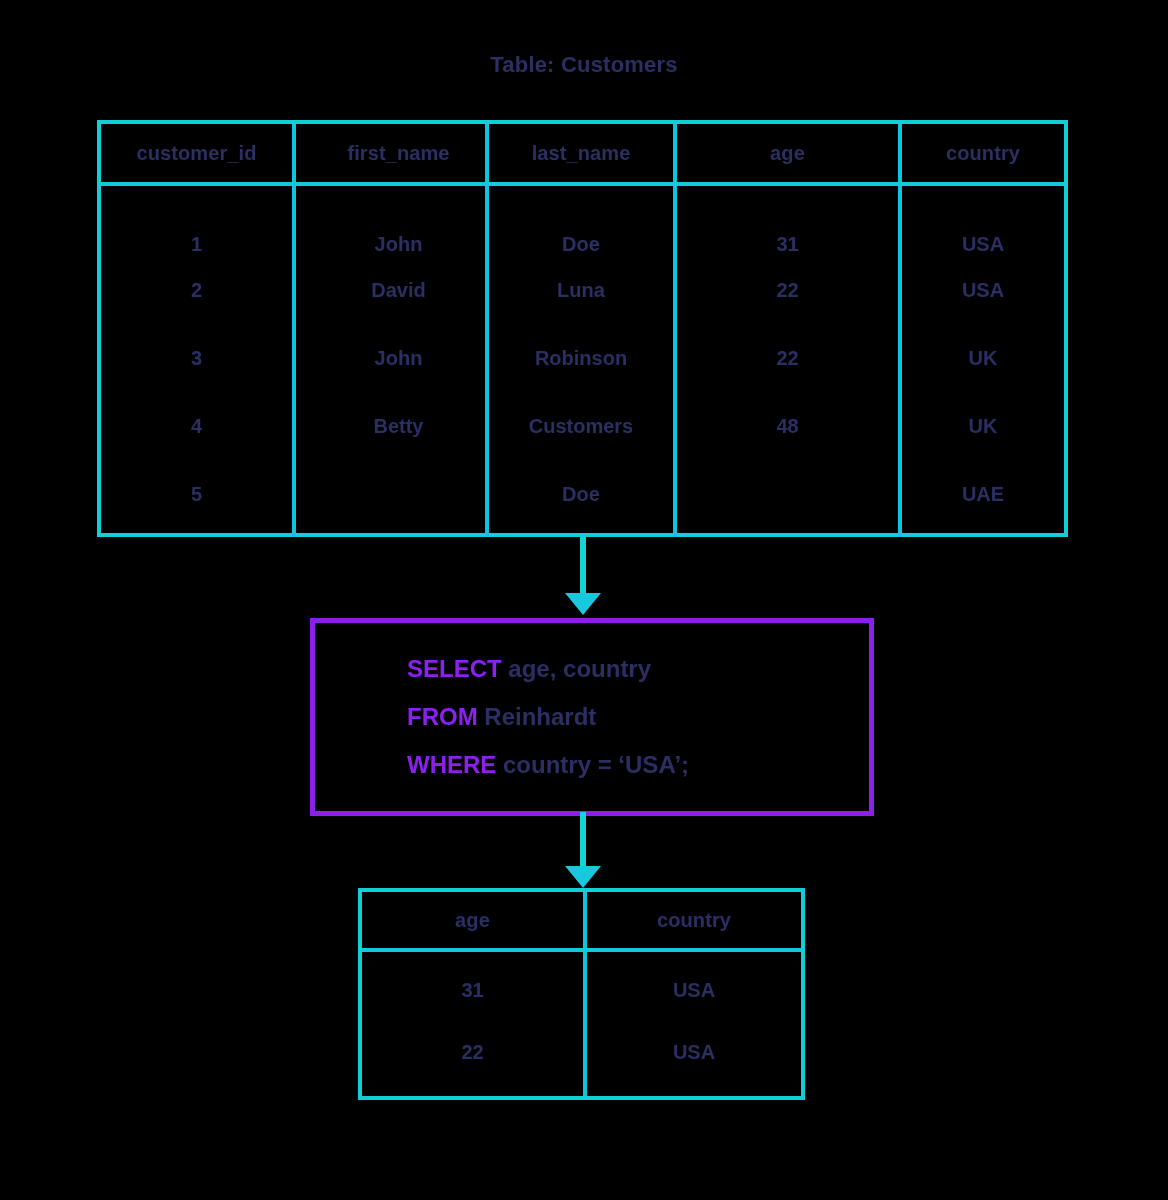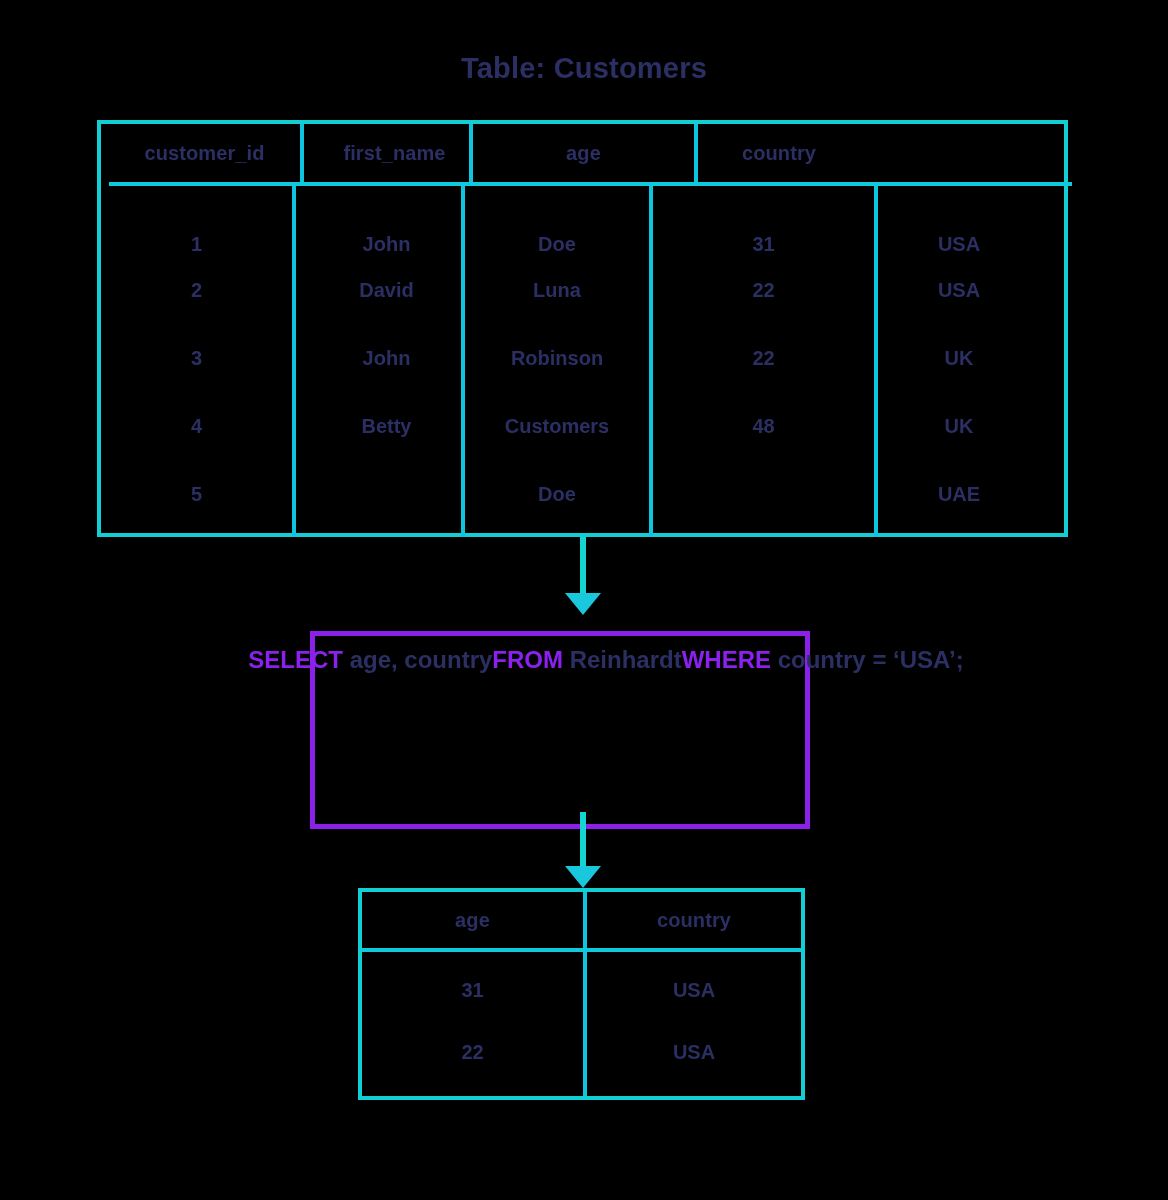--- a/index.html
+++ b/index.html
@@ -17,58 +17,58 @@
     background: #000000;
   }
 
   
   #page-title {
     position: absolute;
     left: 0;
     top: 52px;
     width: 1168px;
     text-align: center;
-    font-size: 29px;
+    font-size: 22px;
     font-weight: 700;
     letter-spacing: 0.2px;
     color: #2b2f63;
   }
 
   
   #source-table {
     position: absolute;
     left: 97px;
     top: 120px;
     width: 971px;
     height: 417px;
     border: 4px solid #12cfd6;
   }
   #source-header-row {
     position: absolute;
-    left: 8px; top: 0;
+    left: 0; top: 0;
     width: 100%;
     height: 62px;
     border-bottom: 4px solid #0fc9dc;
     display: flex;
   }
   #source-body {
     position: absolute;
     left: 0; top: 62px;
     width: 100%;
     height: 351px;
     display: flex;
   }
   .src-col {
     position: relative;
     height: 100%;
     display: flex;
     flex-direction: column;
   }
   .src-col.c0 { width: 191px; }
-  .src-col.c1 { width: 169px; padding-left: 16px; }
+  .src-col.c1 { width: 193px; padding-left: 16px; }
   .src-col.c2 { width: 188px; }
   .src-col.c3 { width: 225px; }
   .src-col.c4 { width: 166px; }
   .src-col.div { border-left: 4px solid #0dc5df; }
 
   .head-cell {
     width: 100%;
     height: 100%;
     display: flex;
     align-items: center;
@@ -114,26 +114,26 @@
   #arrow-1 .shaft { height: 58px; }
   #arrow-1 .head { top: 56px; }
   #arrow-2 { left: 565px; top: 812px; height: 78px; }
   #arrow-2 .shaft { height: 56px; }
   #arrow-2 .head { top: 54px; }
 
   
   #query-box {
     position: absolute;
     left: 310px;
-    top: 631px;
-    width: 500px;
+    top: 618px;
+    width: 564px;
     height: 198px;
     border: 5px solid #8b20e8;
     display: flex;
-    flex-direction: row;
+    flex-direction: column;
     justify-content: center;
     padding-left: 92px;
   }
   .query-line {
     font-size: 24px;
     line-height: 48px;
     color: #2b2f63;
     font-weight: 600;
     white-space: nowrap;
   }
@@ -195,20 +195,23 @@
   <div id="page-title">Table: Customers</div>
 
   <div id="source-table">
 
     <div id="source-header-row">
       <div class="src-col c0">
         <div class="head-cell">customer_id</div>
       </div>
       <div class="src-col c1 div">
         <div class="head-cell">first_name</div>
+      </div>
+      <div class="src-col c2 div">
+        <div class="head-cell">last_name</div>
       </div>
       <div class="src-col c3 div">
         <div class="head-cell">age</div>
       </div>
       <div class="src-col c4 div">
         <div class="head-cell">country</div>
       </div>
     </div>
 
     <div id="source-body">

